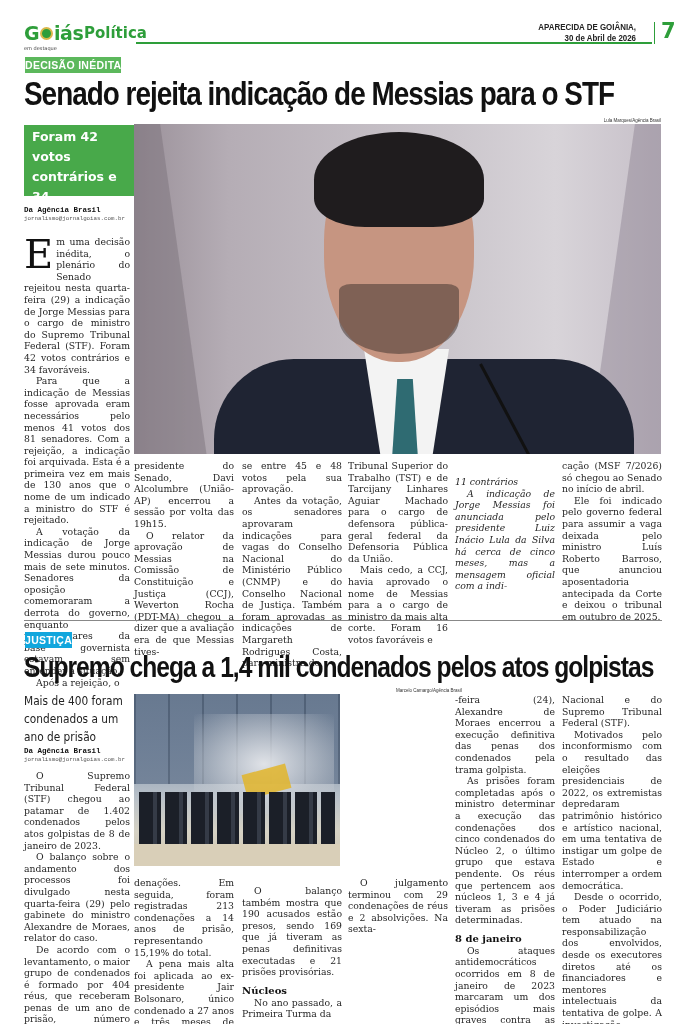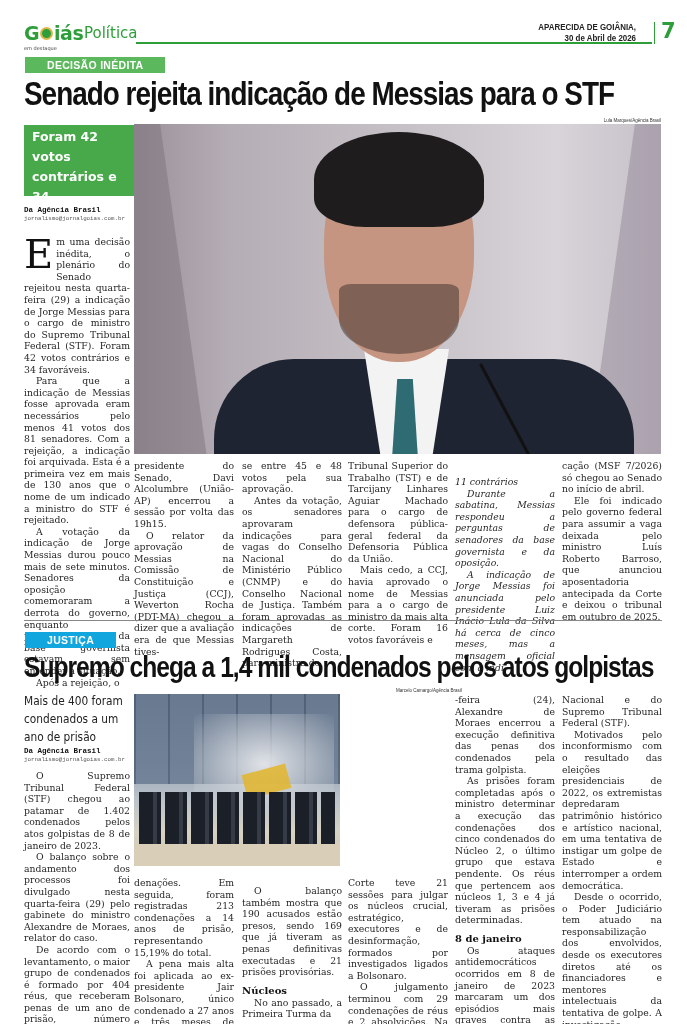--- a/index.html
+++ b/index.html
@@ -3,27 +3,27 @@
   <meta charset="utf-8">
   <style>
     * { box-sizing: border-box; margin: 0; padding: 0; }
     html, body { width: 687px; height: 1024px; background: #ffffff; overflow: hidden; }
     body { position: relative; font-family: "DejaVu Serif", serif; color: #222; }
 
     .masthead { position: absolute; left: 24px; top: 22px; width: 640px; height: 26px; }
     .logo { position: absolute; left: 0; top: 0; font-family: "DejaVu Sans", sans-serif; font-weight: bold; font-size: 19px; color: #2e9e3a; letter-spacing: -0.5px; }
     .logo-badge { display: inline-block; width: 13px; height: 13px; background: #2e9e3a; border-radius: 50%; vertical-align: middle; margin: 0 1px; position: relative; top: -1px; border: 2px solid #d9b84a; }
     .logo-sub { position: absolute; left: 0; top: 23px; font-family: "DejaVu Sans", sans-serif; font-size: 5px; color: #444; }
-    .section-name { position: absolute; left: 60px; top: 2px; font-family: "DejaVu Sans", sans-serif; font-weight: normal; font-size: 15px; color: #2e9e3a; }
+    .section-name { position: absolute; left: 60px; top: 2px; font-family: "DejaVu Sans", sans-serif; font-weight: bold; font-size: 15px; color: #2e9e3a; }
     .green-rule { position: absolute; left: 112px; top: 20px; width: 516px; height: 2px; background: #2e9e3a; }
     .dateline { position: absolute; right: 28px; top: 0; text-align: right; font-family: "Liberation Sans", sans-serif; font-size: 9px; line-height: 11px; color: #222; font-weight: bold; transform: scaleX(0.88); transform-origin: right; }
     .date-divider { position: absolute; left: 630px; top: 0; width: 1px; height: 22px; background: #2e9e3a; }
     .page-number { position: absolute; left: 637px; top: -3px; font-family: "DejaVu Sans", sans-serif; font-weight: bold; font-size: 21px; color: #2e9e3a; }
 
-    .kicker { position: absolute; font-family: "Liberation Sans", sans-serif; font-weight: bold; font-size: 10.5px; color: #fff; padding: 2px 22px; letter-spacing: 0.3px; }
+    .kicker { position: absolute; font-family: "Liberation Sans", sans-serif; font-weight: bold; font-size: 10.5px; color: #fff; padding: 2px 0; letter-spacing: 0.3px; }
     .kicker-green { left: 25px; top: 57px; background: #5cb85c; }
     .kicker-blue { left: 25px; top: 632px; background: #11a6dd; }
 
     .headline { position: absolute; left: 24px; font-family: "Liberation Sans", sans-serif; font-weight: bold; color: #111; letter-spacing: -1.2px; white-space: nowrap; transform-origin: left top; }
     .headline-1 { top: 74px; font-size: 34px; transform: scaleX(0.82); }
     .headline-2 { top: 650px; font-size: 30px; transform: scaleX(0.82); }
 
     .deck { position: absolute; font-family: "DejaVu Sans", sans-serif; }
     .deck-green { left: 24px; top: 125px; width: 110px; height: 71px; background: #48a94a; color: #fff; font-weight: bold; font-size: 12.5px; line-height: 20px; padding: 2px 8px; }
     .deck-plain { left: 24px; top: 692px; width: 110px; color: #222; font-size: 11.5px; line-height: 18px; transform: scaleX(0.92); transform-origin: left top; }
@@ -120,21 +120,20 @@
 <div class="col" id="a1c2" style="left:242px; top:460px; width:100px;">
     <p><span>se entre 45 e 48 votos pela sua aprovação.</span></p>
     <p class="ind"><span>Antes da votação, os senadores aprovaram indicações para vagas do Conselho Nacional do Ministério Público (CNMP) e do Conselho Nacional de Justiça. Também foram aprovadas as indicações de Margareth Rodrigues Costa, para ministra do</span></p>
   </div>
 <div class="col" id="a1c3" style="left:348px; top:460px; width:100px;">
     <p><span>Tribunal Superior do Trabalho (TST) e de Tarcijany Linhares Aguiar Machado para o cargo de defensora pública-geral federal da Defensoria Pública da União.</span></p>
     <p class="ind"><span>Mais cedo, a CCJ, havia aprovado o nome de Messias para a o cargo de ministro da mais alta corte. Foram 16 votos favoráveis e</span></p>
   </div>
 <div class="col" id="a1c4" style="left:455px; top:476px; width:100px;font-style:italic;">
     <p><span>11 contrários</span></p>
-    <p class="ind"><span>Durante a sabatina, Messias respondeu a perguntas de senadores da base governista e da oposição.</span></p>
     <p class="ind"><span>A indicação de Jorge Messias foi anunciada pelo presidente Luiz Inácio Lula da Silva há cerca de cinco meses, mas a mensagem oficial com a indi-</span></p>
   </div>
 <div class="col" id="a1c5" style="left:562px; top:460px; width:100px;">
     <p><span>cação (MSF 7/2026) só chegou ao Senado no início de abril.</span></p>
     <p class="ind"><span>Ele foi indicado pelo governo federal para assumir a vaga deixada pelo ministro Luís Roberto Barroso, que anunciou aposentadoria antecipada da Corte e deixou o tribunal em outubro de 2025.</span></p>
   </div>
 
 <div class="rule"></div>
 
 <div class="kicker kicker-blue">JUSTIÇA</div>
@@ -164,21 +163,20 @@
 <div class="col" id="a2c1" style="left:134px; top:877px; width:100px;">
     <p><span>denações. Em seguida, foram registradas 213 condenações a 14 anos de prisão, representando 15,19% do total.</span></p>
     <p class="ind"><span>A pena mais alta foi aplicada ao ex-presidente Jair Bolsonaro, único condenado a 27 anos e três meses de prisão.</span></p>
   </div>
 <div class="col" id="a2c2" style="left:242px; top:877px; width:100px;margin-top:8px;">
     <p class="ind"><span>O balanço também mostra que 190 acusados estão presos, sendo 169 que já tiveram as penas definitivas executadas e 21 prisões provisórias.</span></p>
     <h4><span>Núcleos</span></h4>
     <p class="ind"><span>No ano passado, a Primeira Turma da</span></p>
   </div>
 <div class="col" id="a2c3" style="left:348px; top:877px; width:100px;">
-    <p><span>Corte teve 21 sessões para julgar os núcleos crucial, estratégico, executores e de desinformação, formados por investigados ligados a Bolsonaro.</span></p>
     <p class="ind"><span>O julgamento terminou com 29 condenações de réus e 2 absolvições. Na sexta-</span></p>
   </div>
 <div class="col" id="a2c4" style="left:455px; top:694px; width:100px;">
     <p><span>-feira (24), Alexandre de Moraes encerrou a execução definitiva das penas dos condenados pela trama golpista.</span></p>
     <p class="ind"><span>As prisões foram completadas após o ministro determinar a execução das condenações dos cinco condenados do Núcleo 2, o último grupo que estava pendente. Os réus que pertencem aos núcleos 1, 3 e 4 já tiveram as prisões determinadas.</span></p>
     <h4><span>8 de janeiro</span></h4>
     <p class="ind"><span>Os ataques antidemocráticos ocorridos em 8 de janeiro de 2023 marcaram um dos episódios mais graves contra as instituições brasileiras, quando grupos de manifestantes invadiram e depredaram as sedes do Palácio do Planalto, do Congresso</span></p>
   </div>
 <div class="col" id="a2c5" style="left:562px; top:694px; width:100px;">
     <p><span>Nacional e do Supremo Tribunal Federal (STF).</span></p>

